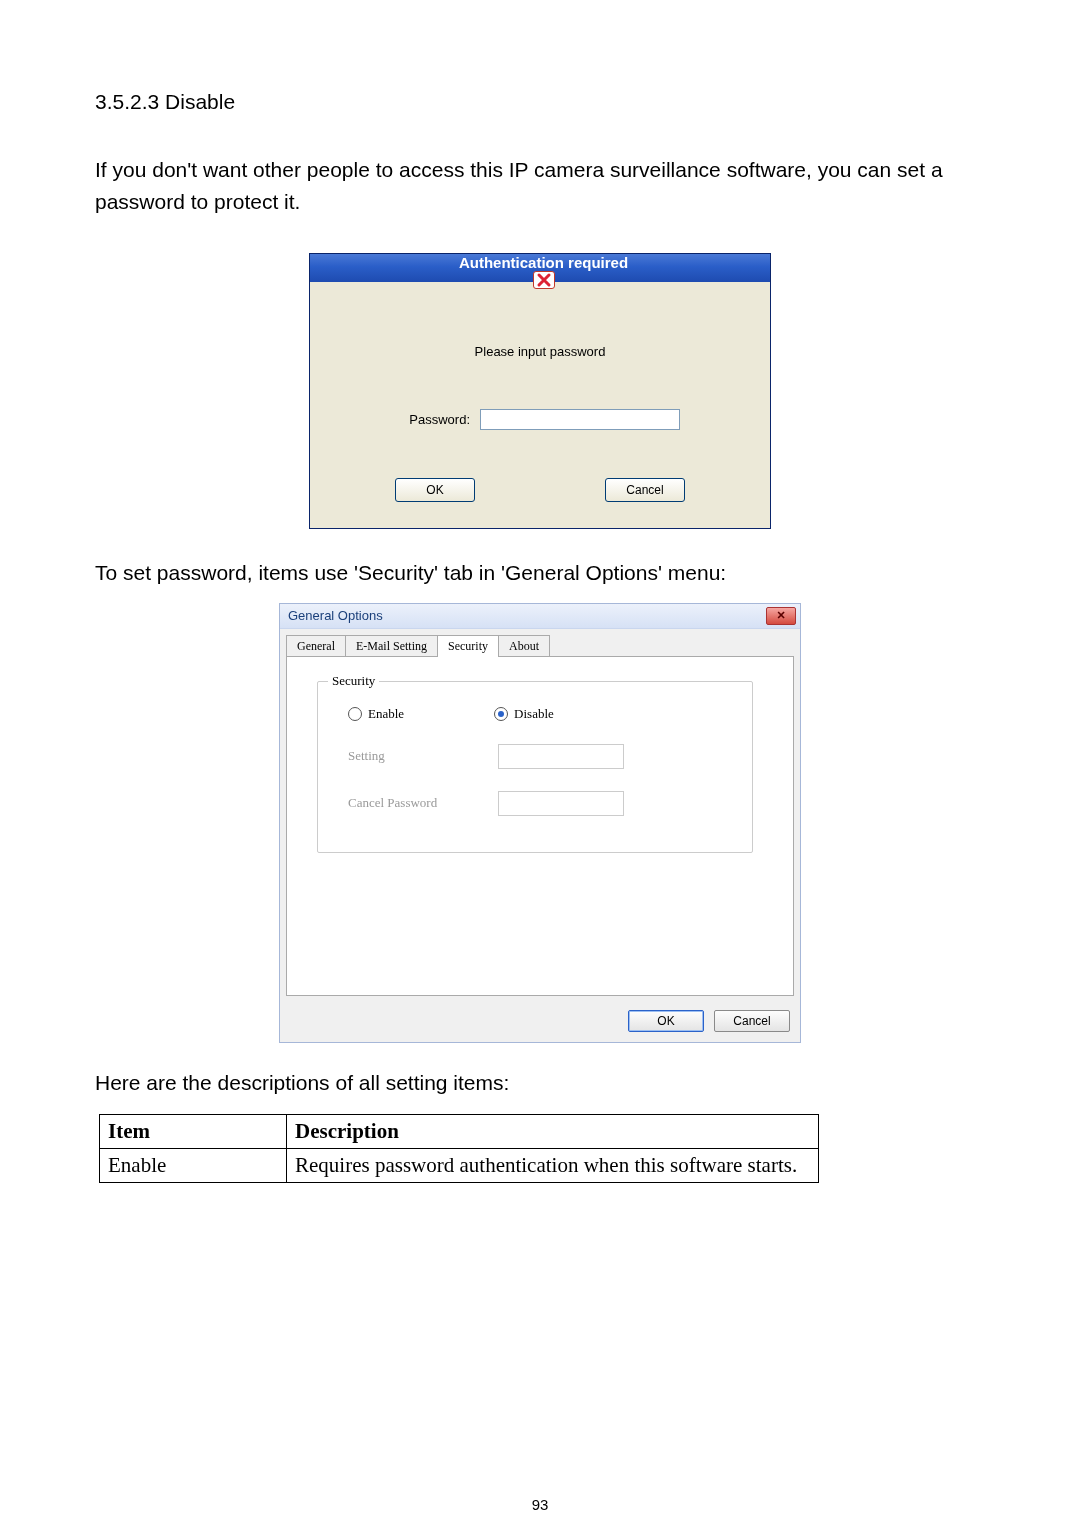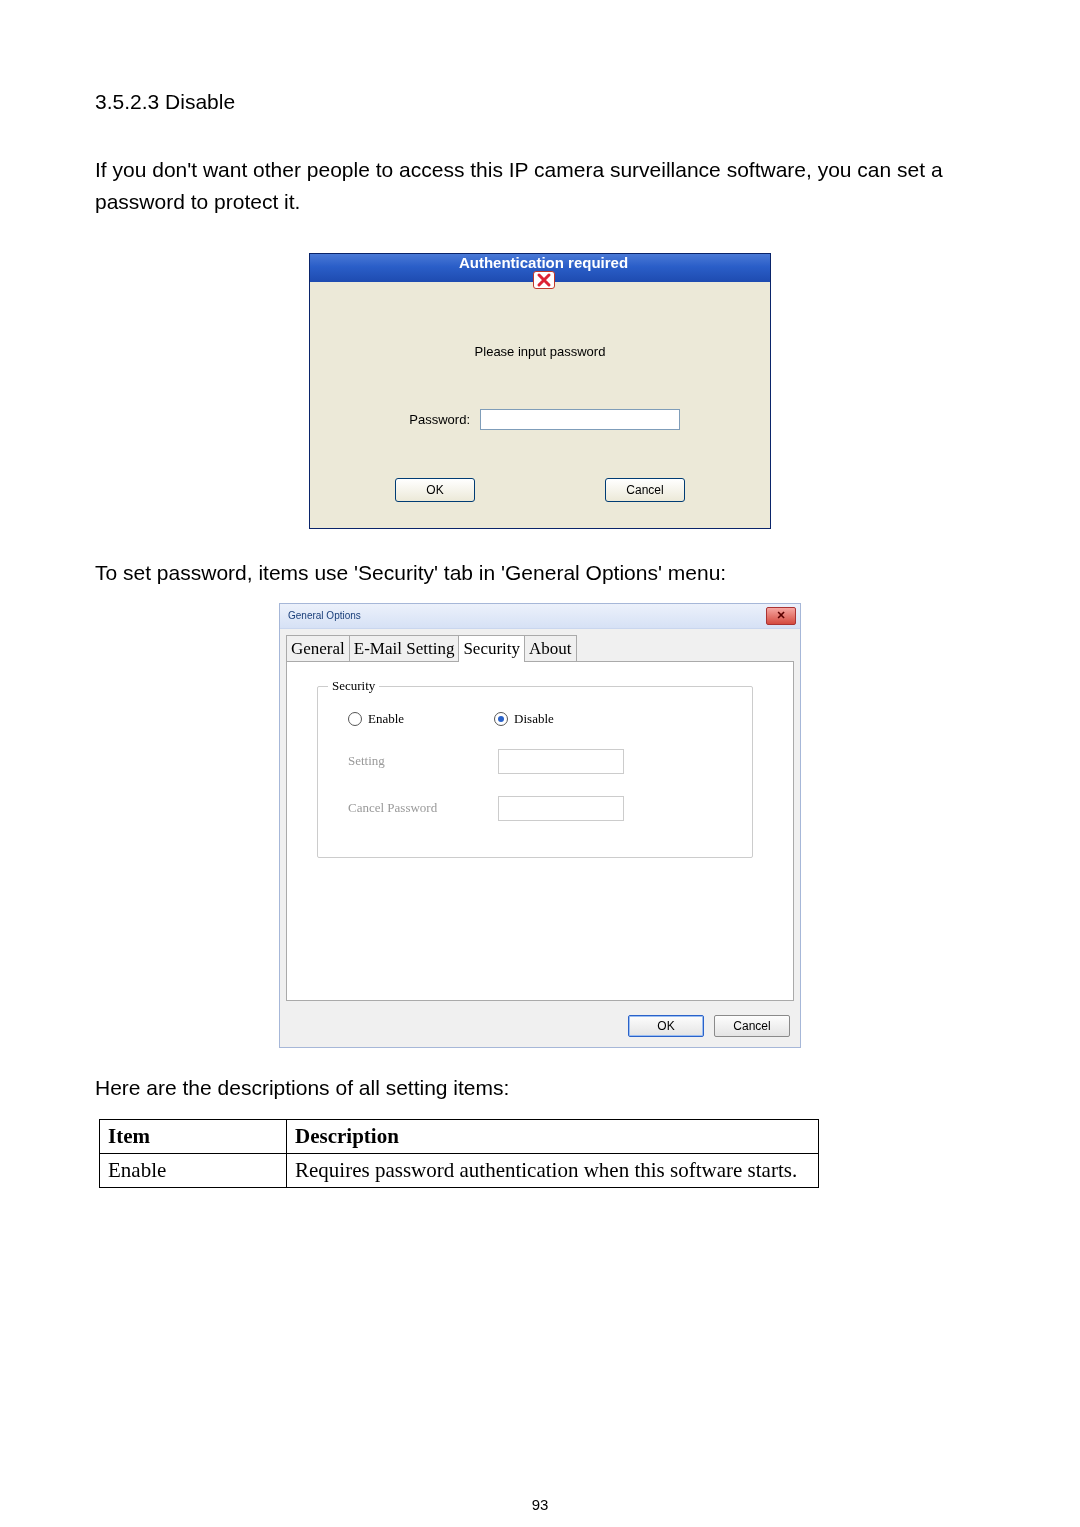--- a/index.html
+++ b/index.html
@@ -112,21 +112,21 @@
   }
   .go-titlebar {
     height: 24px;
     background: linear-gradient(to bottom, #ecf1fb, #d6e1f5);
     display: flex;
     align-items: center;
     justify-content: space-between;
     padding: 0 4px 0 8px;
     border-bottom: 1px solid #c9d6ee;
   }
-  .go-title { color: #1a3f7a; font-size: 10px; }
+  .go-title { color: #1a3f7a; font-size: 13px; }
   .go-close {
     width: 30px;
     height: 18px;
     border: 1px solid #a33;
     background: linear-gradient(to bottom, #f6a7a2, #d44a3f);
     border-radius: 2px;
     display: flex;
     align-items: center;
     justify-content: center;
     box-sizing: border-box;
@@ -134,23 +134,23 @@
   .go-close span { color:#5a0000; font-weight:bold; font-size:11px; line-height:1;}
   .go-tabs {
     display: flex;
     padding: 6px 6px 0 6px;
     gap: 0;
   }
   .go-tab {
     border: 1px solid #aaa;
     border-bottom: none;
     background: #f0f0f0;
-    padding: 3px 4px;
+    padding: 3px 10px;
     font-family: "Times New Roman", serif;
-    font-size: 17px;
+    font-size: 12px;
     margin-right: -1px;
     position: relative;
   }
   .go-tab.active {
     background: #fff;
     z-index: 2;
   }
   .go-tab-body {
     margin: 0 6px 6px 6px;
     border: 1px solid #aaa;

